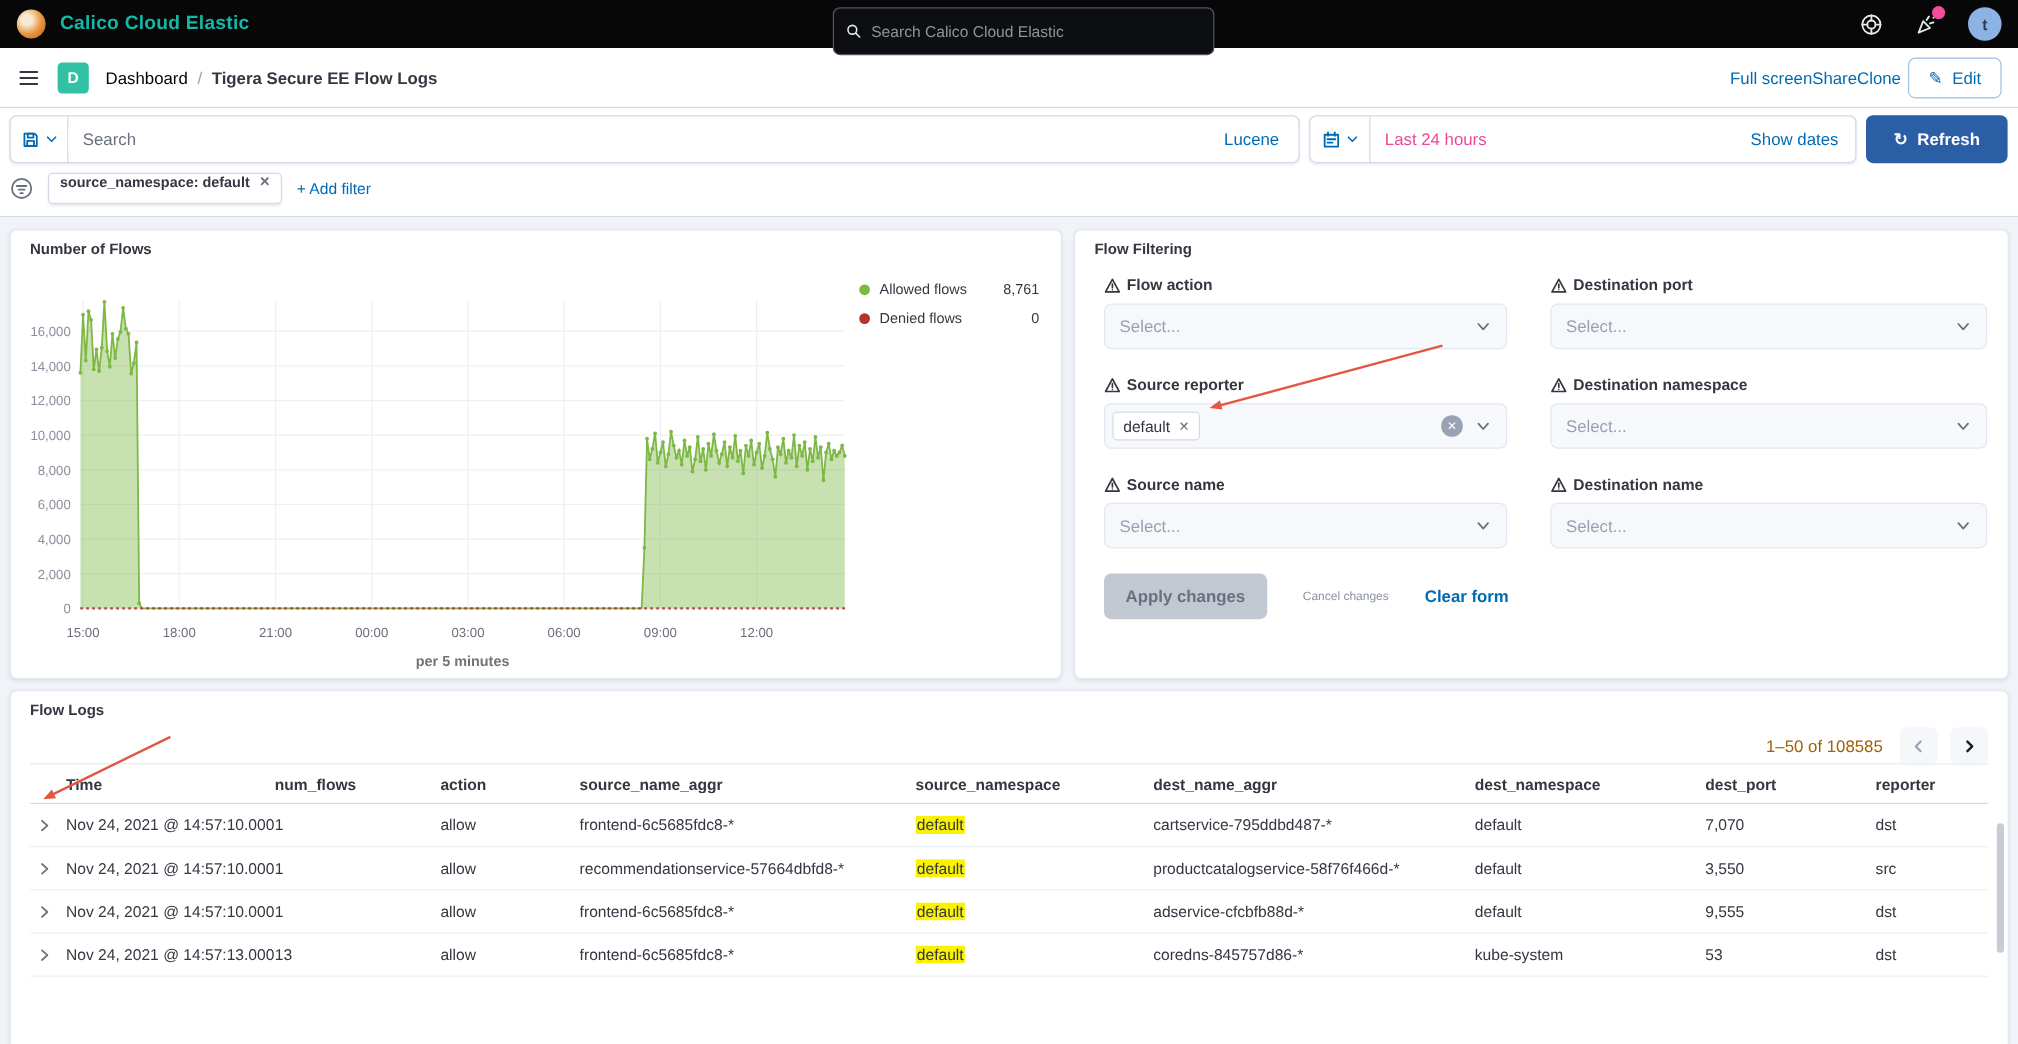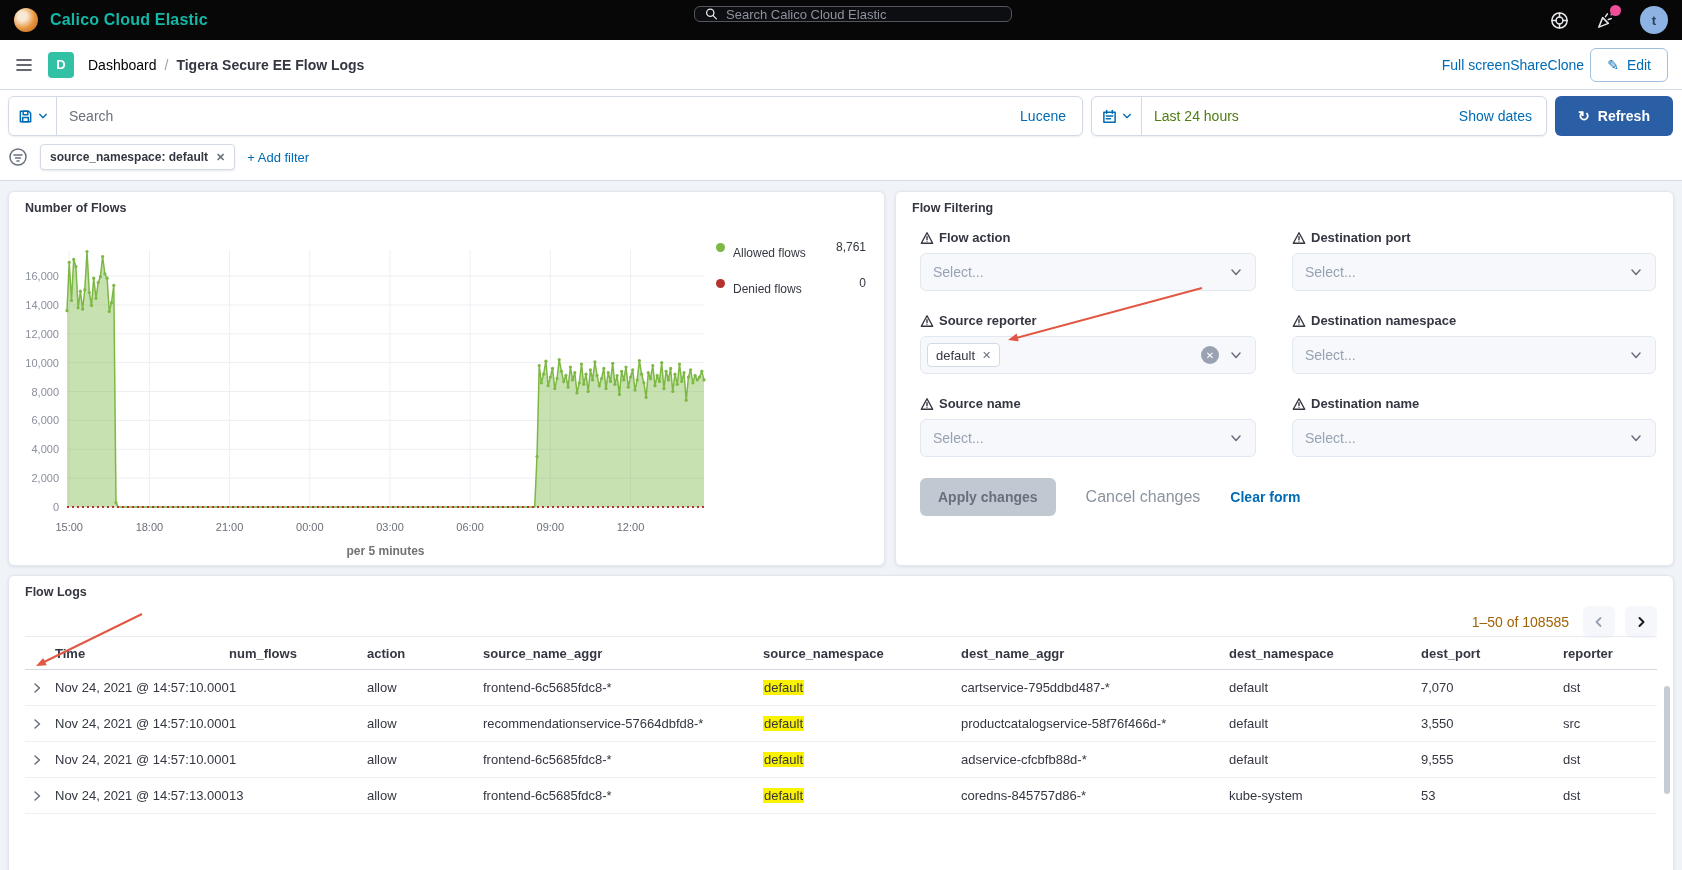--- a/index.html
+++ b/index.html
@@ -5,21 +5,21 @@
   * { box-sizing: border-box; margin: 0; padding: 0; }
   html,body { width:1682px; height:870px; overflow:hidden; background:#fff;
     font-family:"Liberation Sans", sans-serif; color:#343741; }
 
   
   .topbar { height:40px; background:#070708; display:flex; align-items:center;
     padding:0 14px; position:relative; }
   .logo { width:24px; height:24px; border-radius:50%;
     background:radial-gradient(circle at 35% 35%, #f7e9d4 20%, #e8953d 55%, #b35f1e 100%); }
   .brand { color:#14b8a6; font-size:16px; font-weight:600; margin-left:12px; letter-spacing:.2px; }
-  .top-search { position:absolute; left:694px; top:6px; width:318px; height:16px;
+  .top-search { position:absolute; left:694px; top:6px; width:318px; height:40px;
     background:#0d0e11; border:1px solid #53565f; border-radius:6px;
     display:flex; align-items:center; gap:8px; padding:0 10px; }
   .top-search input { background:transparent; border:0; outline:0; color:#d4d7dd;
     font-size:13px; width:100%; font-family:inherit; }
   .top-search input::placeholder { color:#8e939e; }
   .top-right { margin-left:auto; display:flex; align-items:center; gap:24px; }
   .top-icon { position:relative; width:22px; height:22px; display:flex;
     align-items:center; justify-content:center; cursor:pointer; }
   .notif-dot { position:absolute; top:-4px; right:-5px; width:11px; height:11px;
     border-radius:50%; background:var(--c-notification); }
@@ -52,33 +52,33 @@
     align-items:center; justify-content:center; gap:5px; cursor:pointer; }
   .search-box input { flex:1; border:0; outline:0; font-size:14px; padding:0 12px;
     color:#343741; font-family:inherit; }
   .search-box input::placeholder { color:#69707D; }
   .lucene { color:var(--c-accent); font-size:14px; padding:0 16px; cursor:pointer; }
   .date-group { flex:0 0 456px; height:40px; border:1px solid #D3DAE6; border-radius:6px;
     display:flex; align-items:center; background:#fff;
     box-shadow:0 1px 2px rgba(152,162,179,.2); }
   .cal-seg { width:50px; height:100%; border-right:1px solid #D3DAE6; display:flex;
     align-items:center; justify-content:center; gap:5px; cursor:pointer; }
-  .time-range { font-size:14px; color:#4d7c0f; padding:0 12px; cursor:pointer; }
+  .time-range { font-size:14px; color:#ec4899; padding:0 12px; cursor:pointer; }
   .show-dates { margin-left:auto; color:var(--c-accent); font-size:14px;
     padding-right:14px; cursor:pointer; }
   .refresh-btn { flex:0 0 118px; height:40px; background:var(--c-primary); border:0;
     border-radius:6px; color:#fff; font-size:14px; font-weight:600; display:flex;
     align-items:center; justify-content:center; gap:8px; cursor:pointer;
     font-family:inherit; }
 
   
   .filterrow { display:flex; align-items:center; gap:12px; padding:4px 8px 10px;
     background:#fff; border-bottom:1px solid #D3DAE6; }
   .filter-pill { height:26px; border:1px solid #D3DAE6; border-radius:4px; background:#fff;
-    display:flex; align-items:center; gap:8px; padding:0 9px; font-size:12px;
+    display:flex; align-items:flex-start; gap:8px; padding:0 9px; font-size:12px;
     font-weight:600; color:#343741; box-shadow:0 1px 2px rgba(152,162,179,.25);
     cursor:pointer; }
   .pill-x { color:#69707D; font-size:11px; cursor:pointer; }
   .add-filter { color:var(--c-accent); font-size:13px; cursor:pointer; }
 
   
   .layout { position:relative; height:702px; background:#F0F3F8; }
   .panel { position:absolute; background:#fff; border-radius:6px;
     border:1px solid #e3e8f0; box-shadow:0 1px 3px rgba(152,162,179,.25); }
   #panel-flows  { left:8px;   top:10px;  width:877px;  height:375px; }
@@ -87,21 +87,21 @@
   .panel-title { position:absolute; left:16px; top:9px; font-size:12.5px;
     font-weight:700; color:#343741; }
 
   
   #flow-chart { position:absolute; left:0; top:0; width:877px; height:375px; }
   .legend { position:absolute; right:18px; top:42px; width:150px; font-size:12px; }
   .legend-row { display:flex; align-items:center; gap:8px; margin-bottom:10px; cursor:pointer; }
   .dot { width:9px; height:9px; border-radius:50%; flex:0 0 auto; }
   .dot-allowed { background:var(--c-allowed); }
   .dot-denied  { background:var(--c-denied); }
-  .legend-label { color:#343741;margin-top:12px; }
+  .legend-label { color:#343741; }
   .legend-value { margin-left:auto; color:#343741; }
   .chart-xlabel { position:absolute; left:58px; width:637px; top:352px;
     text-align:center; font-size:12px; font-weight:700; color:#737373; }
 
   
   .fields { position:absolute; left:24px; top:38px; display:grid;
     grid-template-columns:336px 364px; column-gap:36px; row-gap:22px; }
   .field-label { display:flex; align-items:center; gap:5px; font-size:13px;
     font-weight:700; color:#343741; margin-bottom:8px; }
   .select { height:38px; background:#F6F8FB; border:1px solid #e2e8f0; border-radius:6px;
@@ -113,21 +113,21 @@
     gap:7px; cursor:pointer; }
   .tag .x { color:#69707D; font-size:11px; }
   .clear-circle { margin-left:auto; width:18px; height:18px; border-radius:50%;
     background:#98A2B3; color:#fff; font-size:10px; display:flex; align-items:center;
     justify-content:center; cursor:pointer; }
   .form-actions { position:absolute; left:24px; top:286px; display:flex;
     align-items:center; gap:30px; }
   .btn-apply { height:38px; padding:0 18px; background:#C2C8D2; color:#69707D;
     border:0; border-radius:6px; font-size:14px; font-weight:600;
     font-family:inherit; cursor:not-allowed; }
-  .btn-cancel { background:none; border:0; color:#8b93a1; font-size:16px;
+  .btn-cancel { background:none; border:0; color:#8b93a1; font-size:10px;
     font-family:inherit; cursor:pointer; }
   .btn-clear { background:none; border:0; color:var(--c-accent); font-size:14px;
     font-weight:600; font-family:inherit; cursor:pointer; }
 
   
   .pagination { position:absolute; right:16px; top:30px; display:flex;
     align-items:center; gap:10px; }
   .page-range { font-size:14px; color:#a16207; margin-right:4px; }
   .page-btn { width:32px; height:32px; border-radius:6px; background:#F5F7FA; border:0;
     display:flex; align-items:center; justify-content:center; cursor:pointer; }

